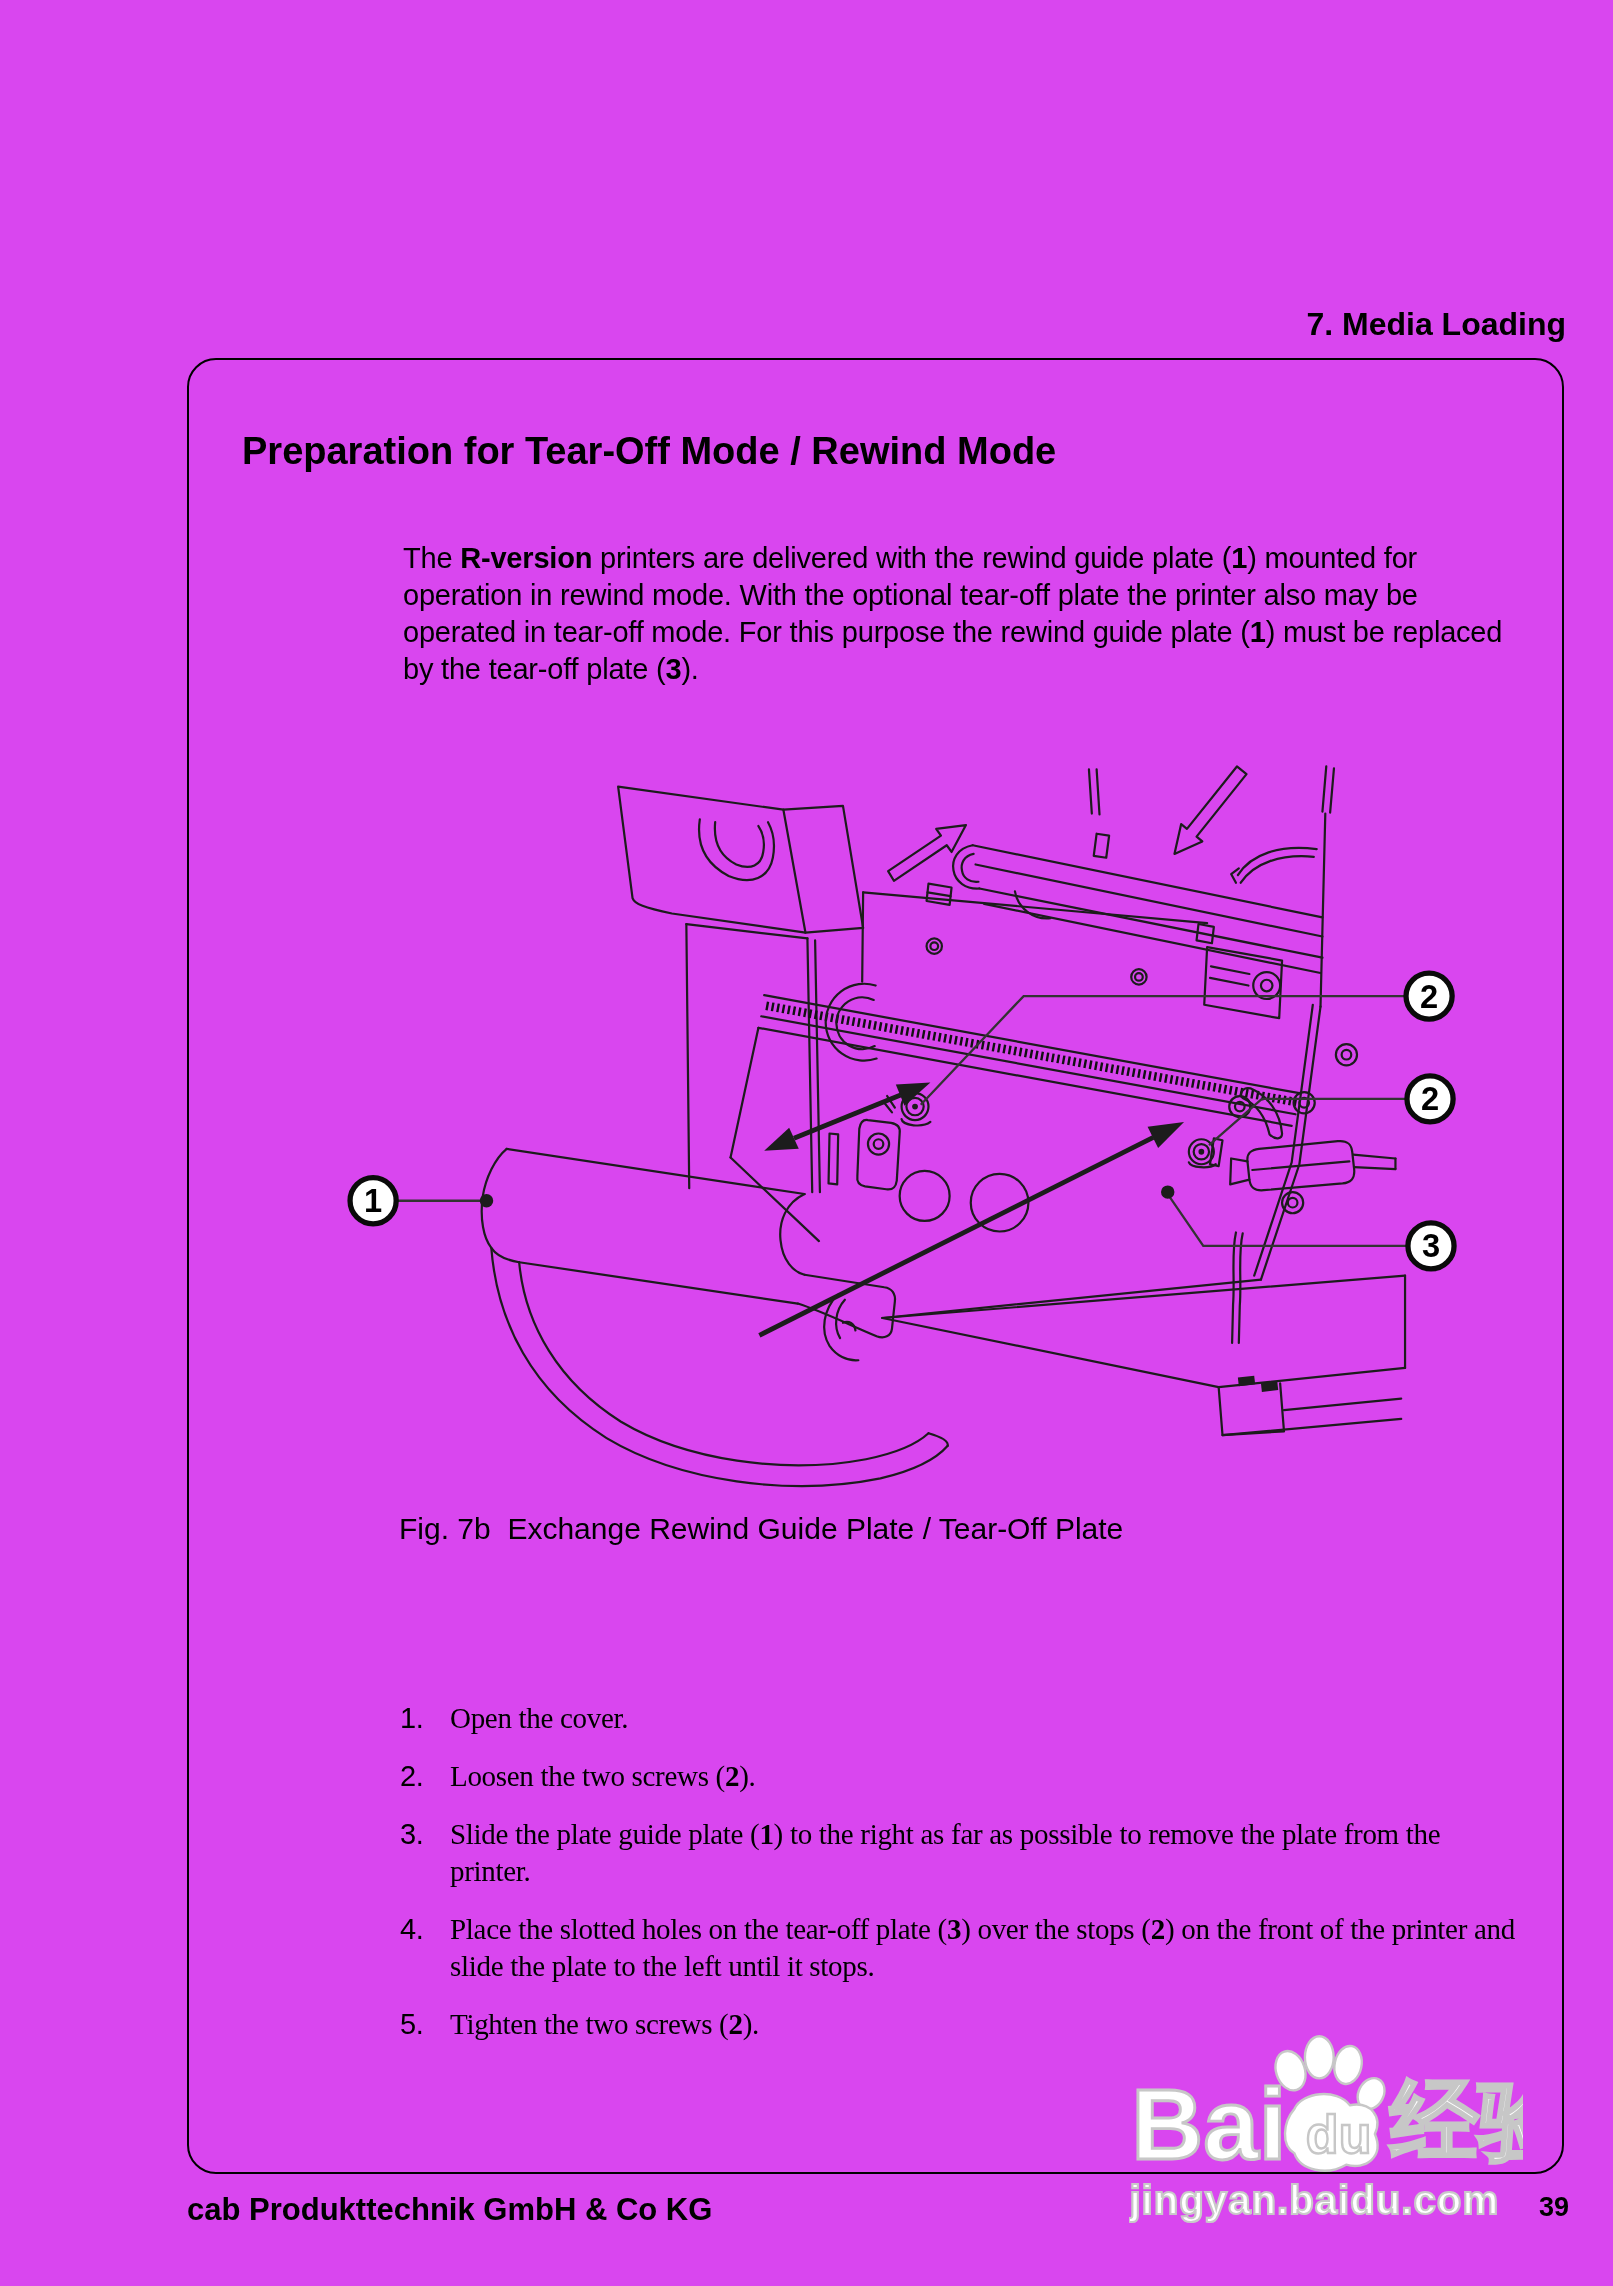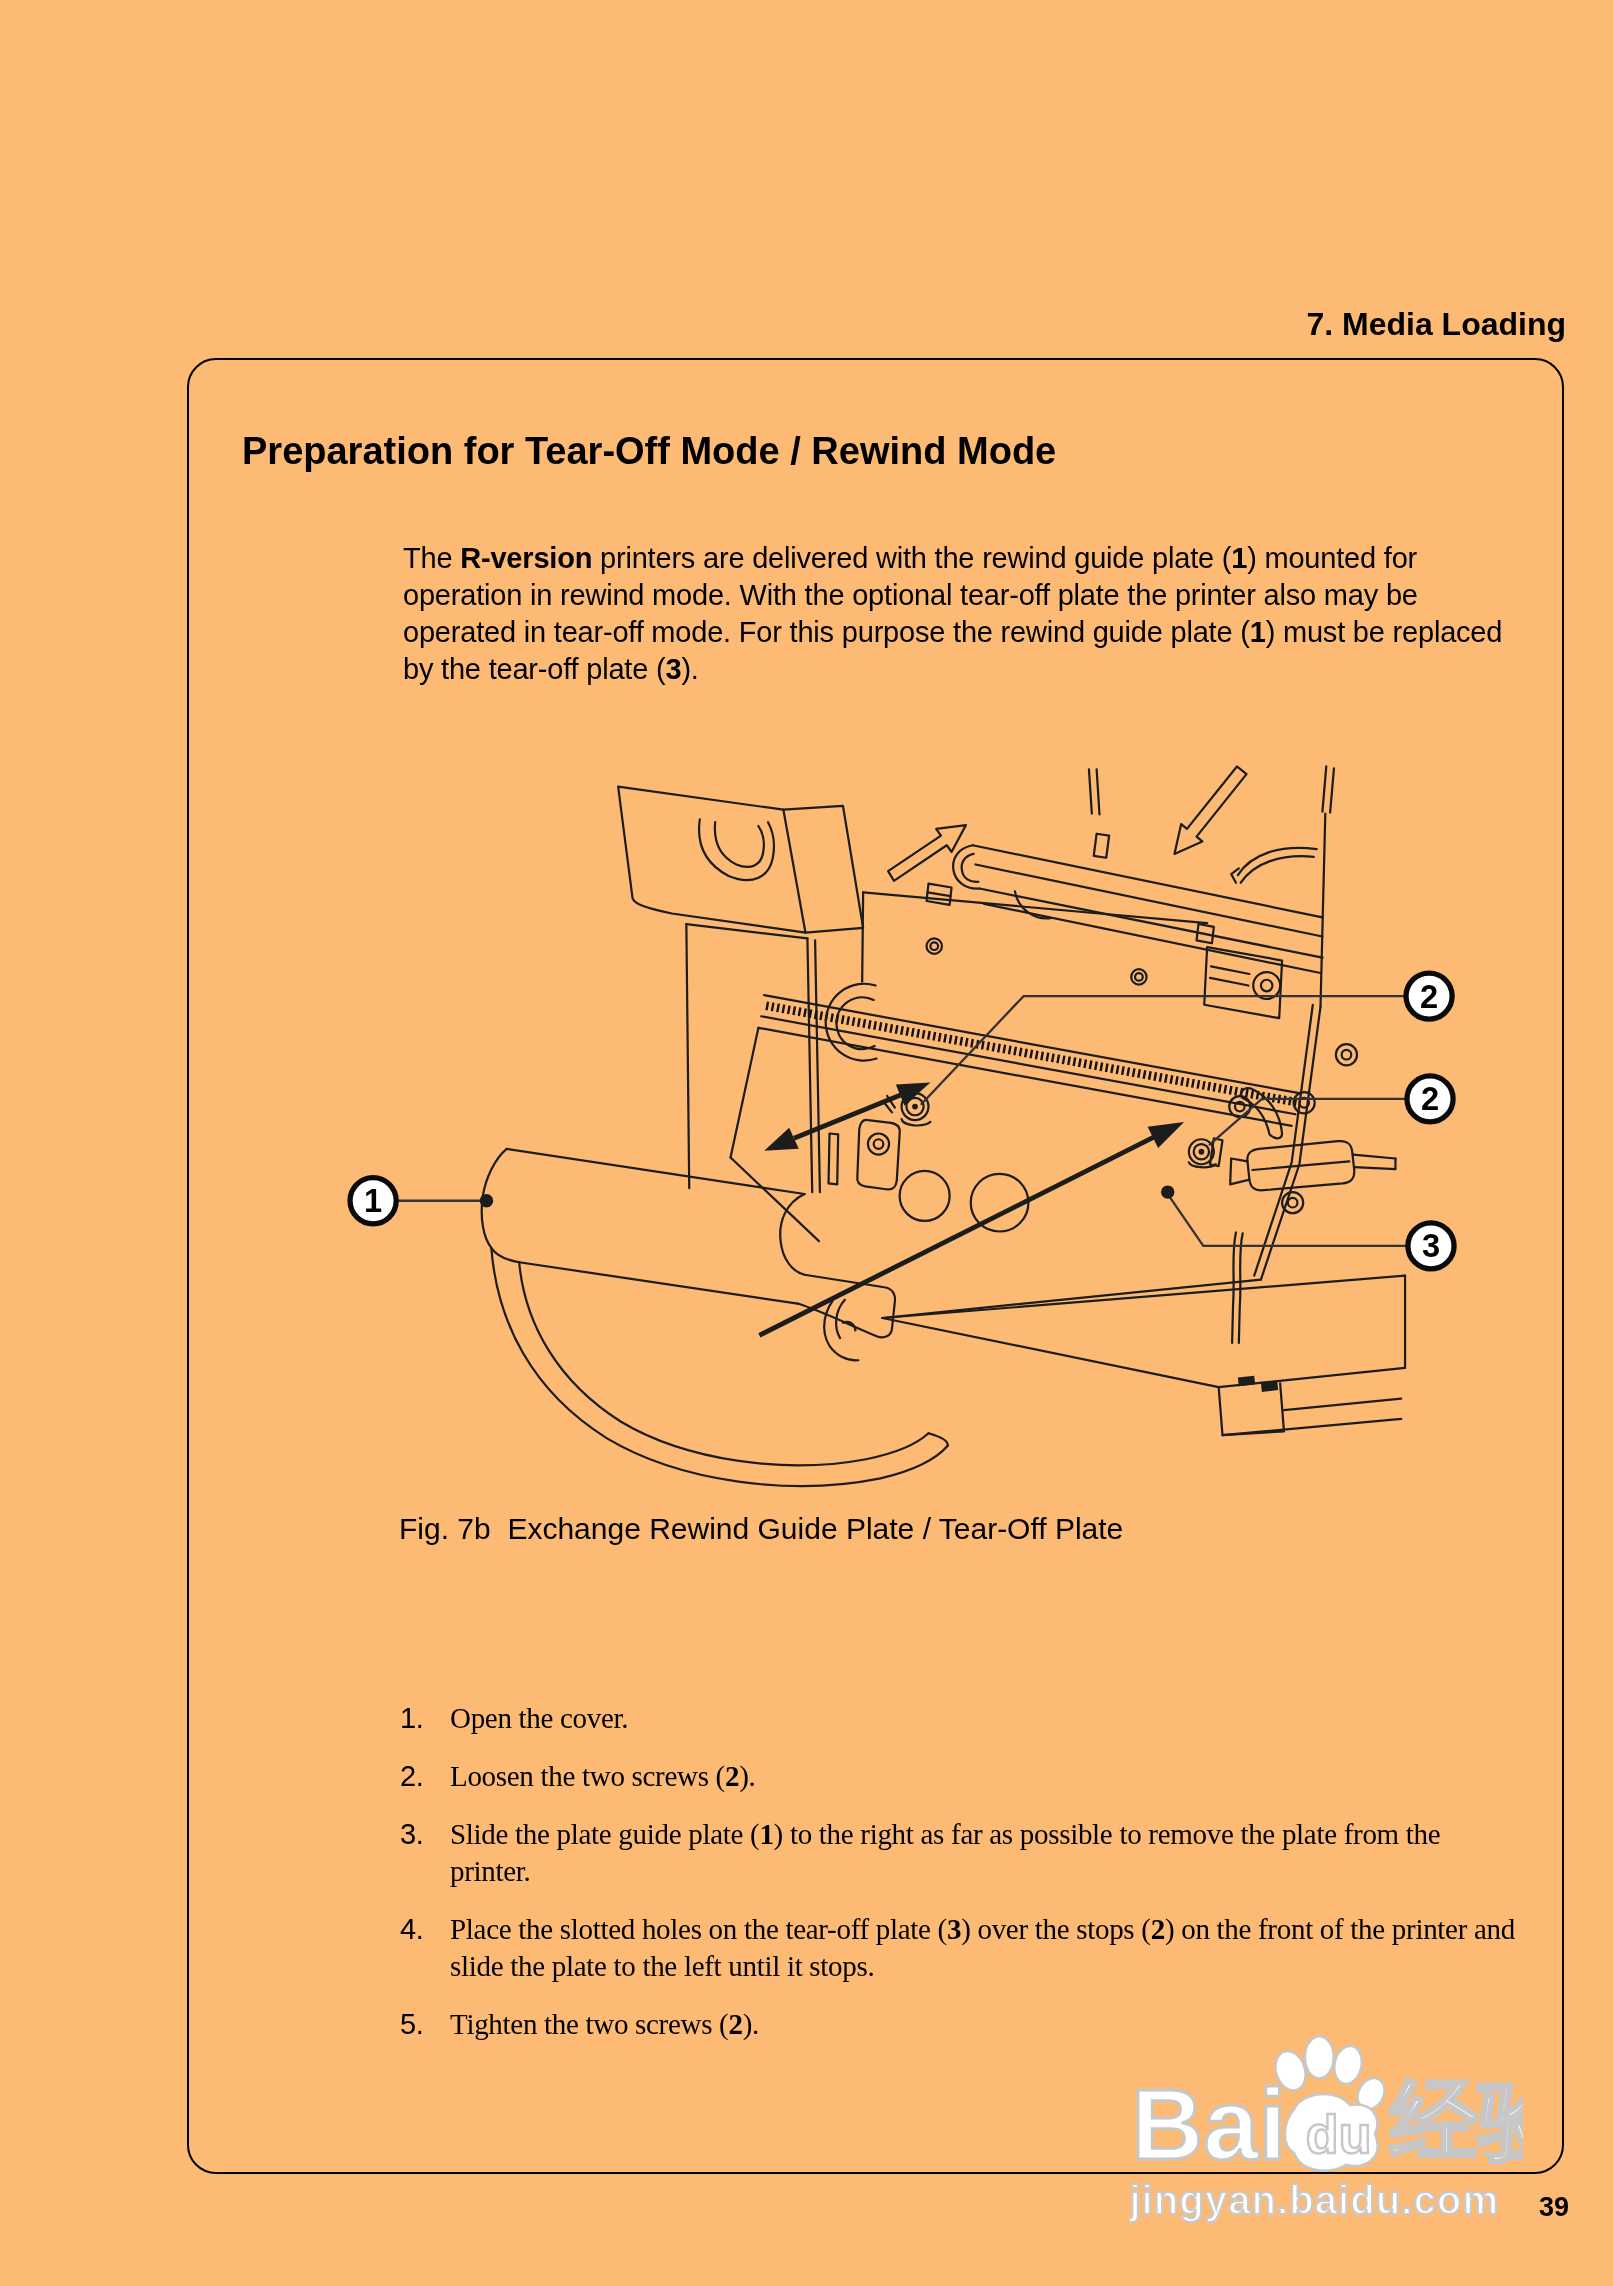--- a/index.html
+++ b/index.html
@@ -1,20 +1,20 @@
 <!DOCTYPE html>
 <html><head>
 <meta charset="utf-8">
 <style>
   * { margin: 0; padding: 0; box-sizing: border-box; }
   html,body { background:#ffffff; }
   #page {
     position: relative;
     width: 1614px; height: 2286px;
-    background: #fdba74;
+    background: #d946ef;
     font-family: "Liberation Sans", sans-serif;
     color: #000;
     overflow: hidden;
   }
   .abs { position: absolute; }
   .b { font-weight: bold; }
 
   .section-header {
     top: 306px; right: 48px;
     font-size: 32px; font-weight: bold;
@@ -284,20 +284,21 @@
     <div class="step">
       <span class="step-num">4.</span>
       <span class="step-text"><span>Place the slotted holes on the tear-off plate (</span><span class="b">3</span><span>) over the stops (</span><span class="b">2</span><span>) on the front of the printer and slide the plate to the left until it stops.</span></span>
     </div>
     <div class="step">
       <span class="step-num">5.</span>
       <span class="step-text"><span>Tighten the two screws (</span><span class="b">2</span><span>).</span></span>
     </div>
   </div>
 
+  <div class="abs footer-company">cab Produkttechnik GmbH &amp; Co KG</div>
   <div class="abs page-number">39</div>
 
   <svg class="abs watermark" viewBox="0 0 410 220" xmlns="http://www.w3.org/2000/svg">
     <text class="wm-big" x="2" y="148">Bai</text>
     <g>
       <ellipse class="wm-shape" cx="168" cy="56" rx="15" ry="21" transform="rotate(-18 168 56)"></ellipse>
       <ellipse class="wm-shape" cx="198" cy="42" rx="15" ry="22"></ellipse>
       <ellipse class="wm-shape" cx="228" cy="50" rx="14" ry="20" transform="rotate(12 228 50)"></ellipse>
       <ellipse class="wm-shape" cx="252" cy="80" rx="13" ry="17" transform="rotate(28 252 80)"></ellipse>
       <path class="wm-shape" d="M 172,96 C 180,78 216,74 230,92 C 252,88 264,104 256,122 C 266,146 246,160 226,154 C 206,166 178,160 172,142 C 158,134 160,110 172,96 Z"></path>

